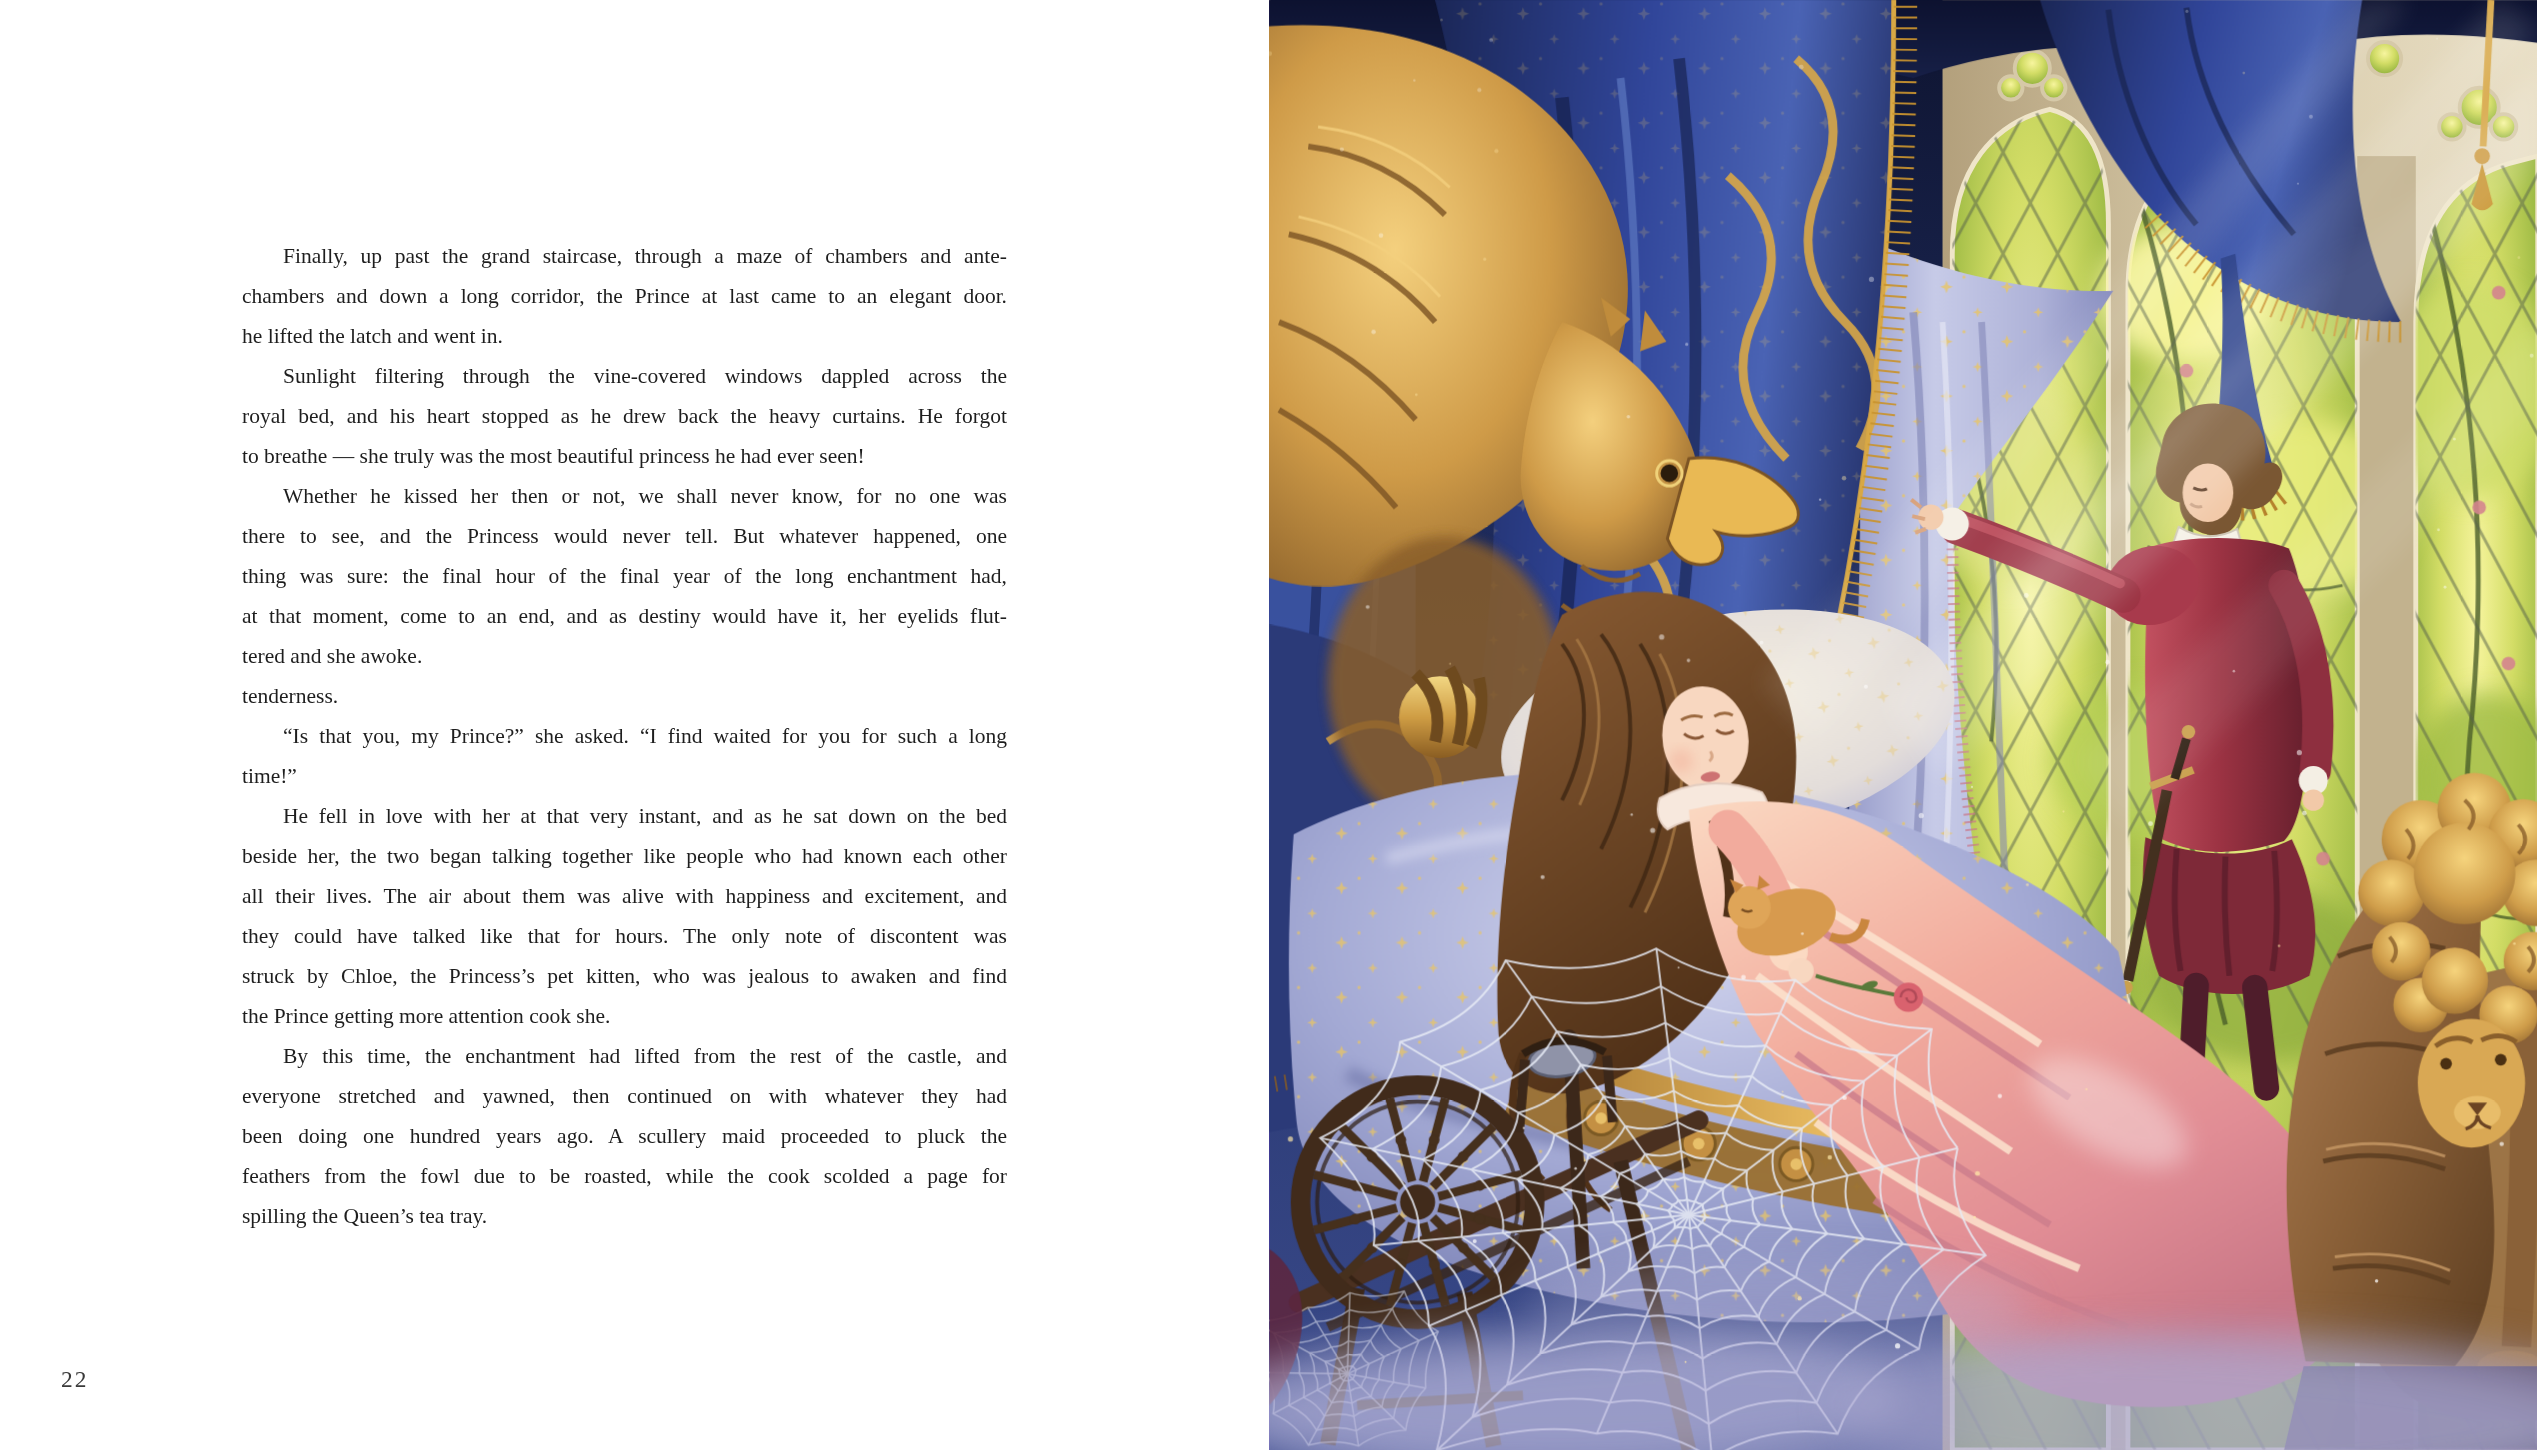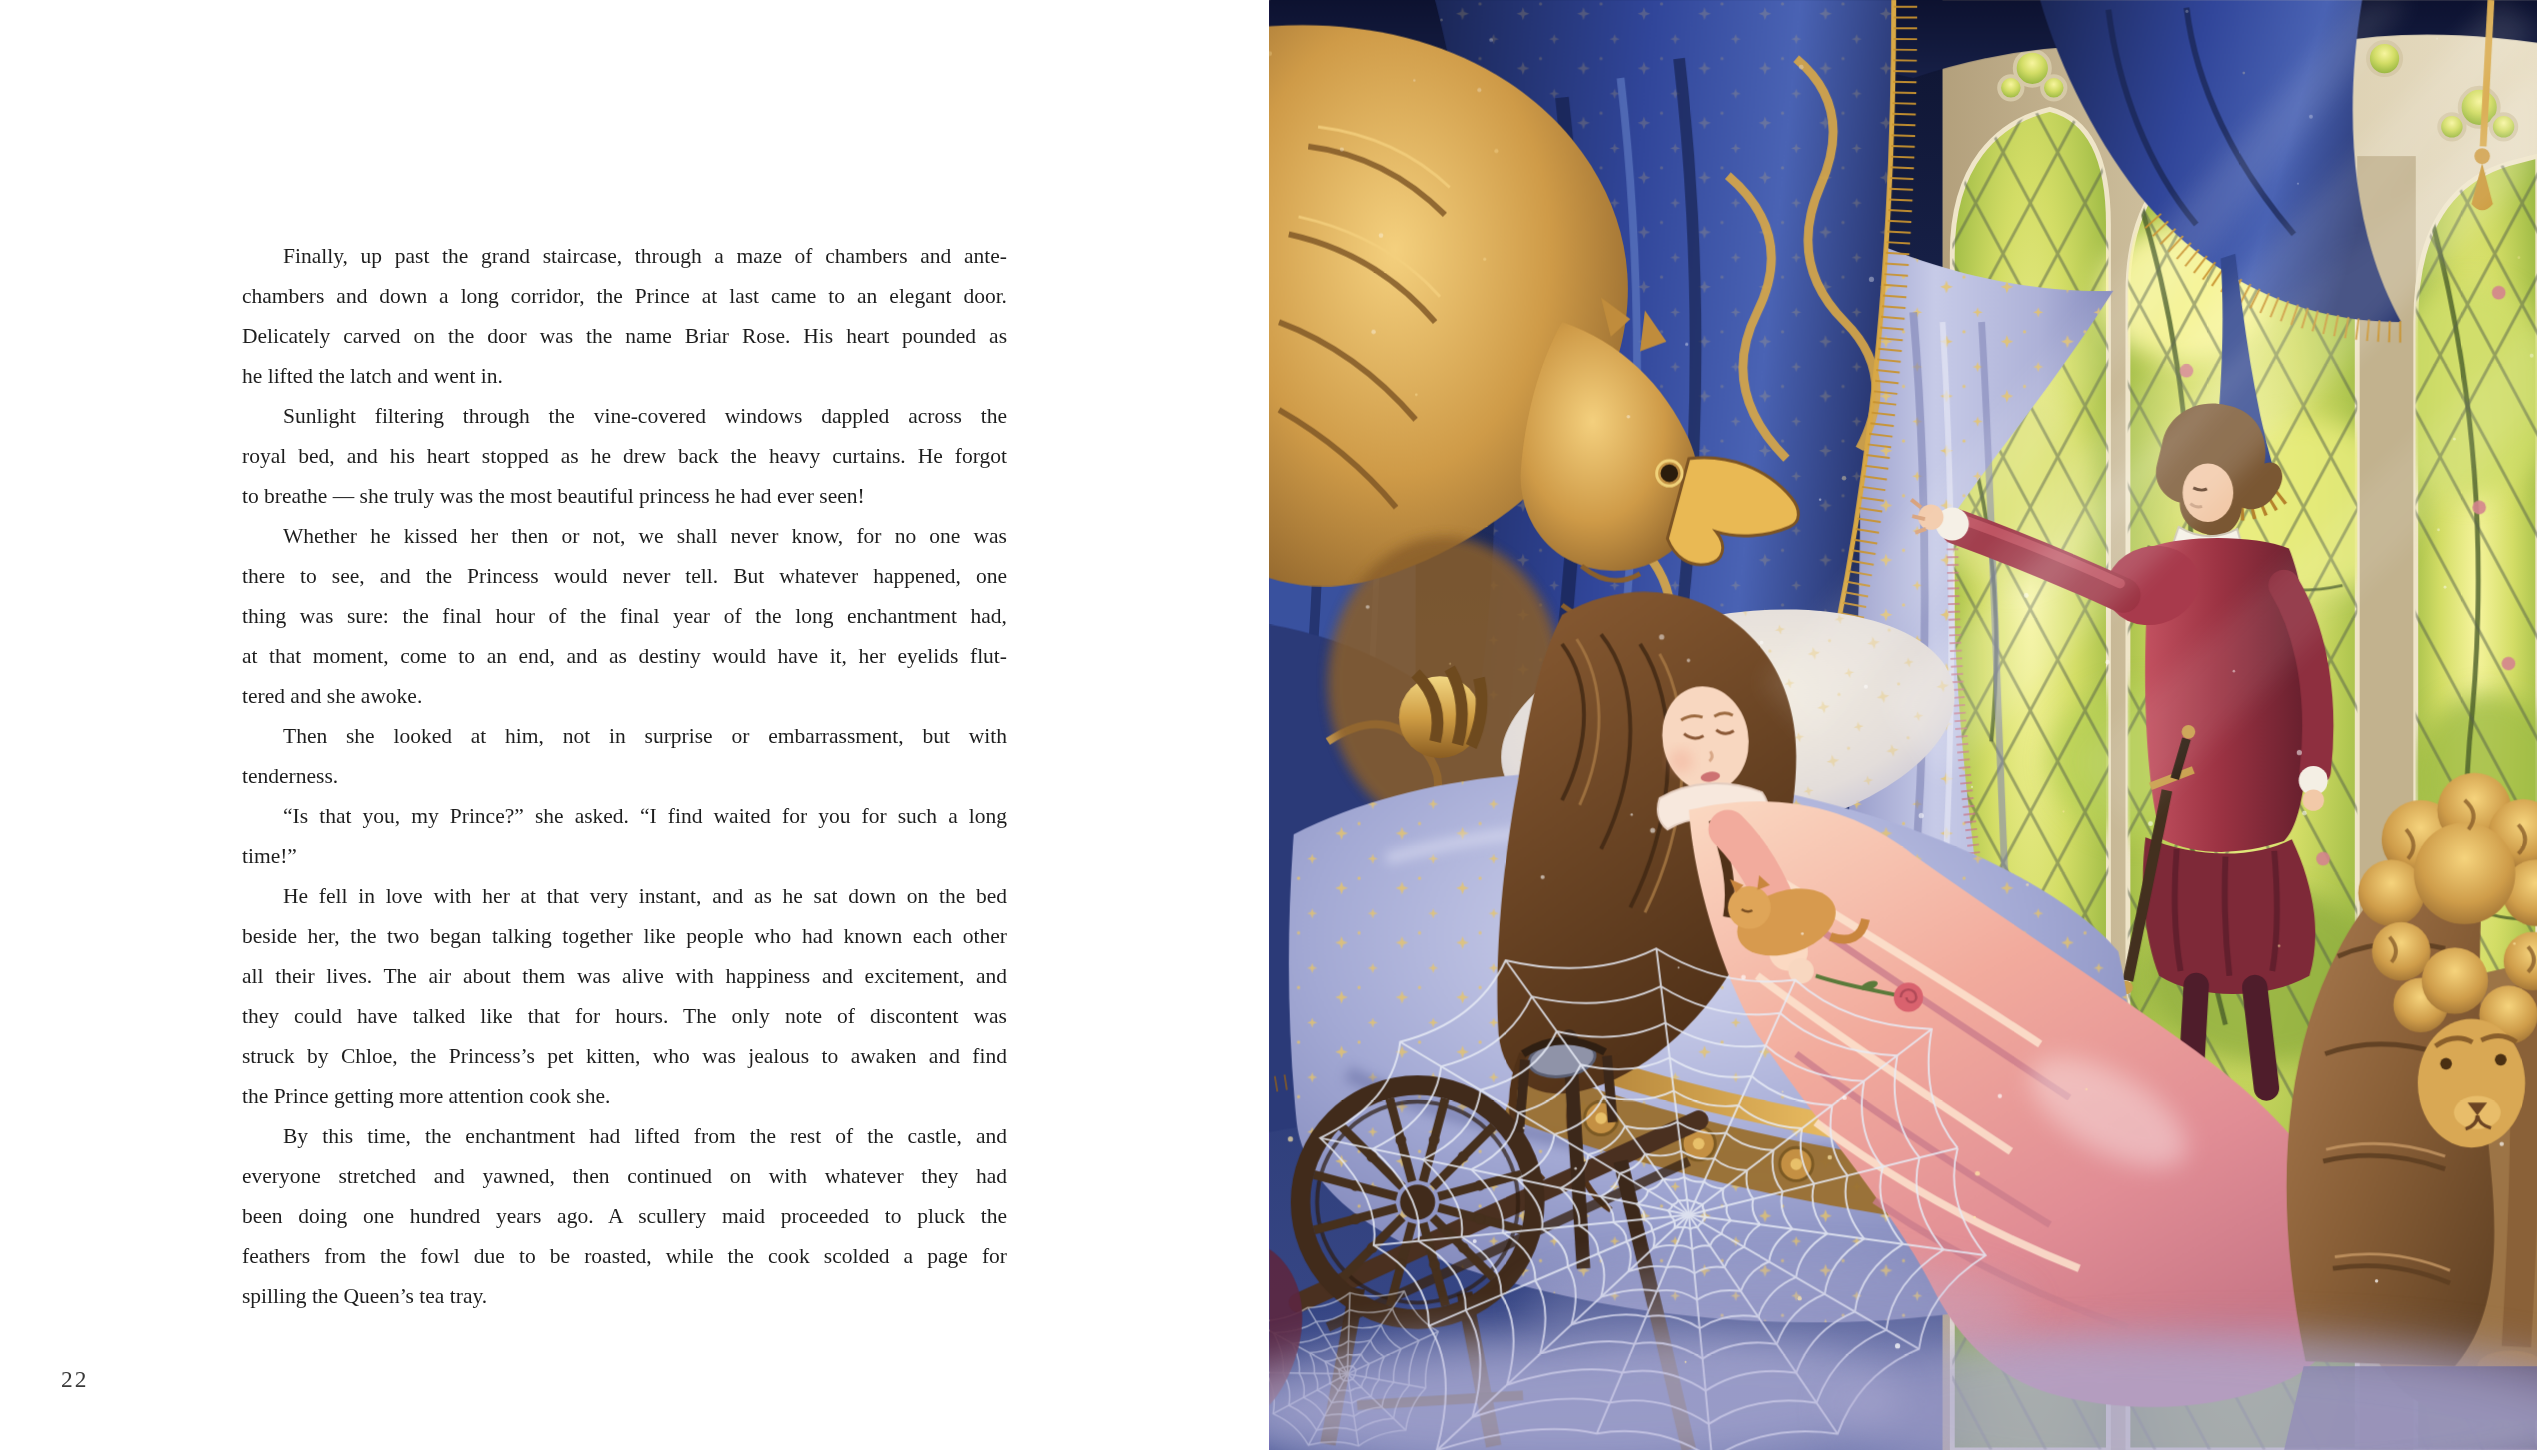--- a/index.html
+++ b/index.html
@@ -17,31 +17,29 @@
 </style>
 </head>
 <body>
 
 <div class="spread">
 
   <section class="text-page">
     <div class="text-block" id="story-text">
         <div class="line first">Finally, up past the grand staircase, through a maze of chambers and ante-</div>
         <div class="line">chambers and down a long corridor, the Prince at last came to an elegant door.</div>
-        <div class="line">Delicately carved on the door was the name Briar Rose. His heart pounded as</div>
         <div class="line last">he lifted the latch and went in.</div>
         <div class="line first">Sunlight filtering through the vine-covered windows dappled across the</div>
         <div class="line">royal bed, and his heart stopped as he drew back the heavy curtains. He forgot</div>
         <div class="line last">to breathe — she truly was the most beautiful princess he had ever seen!</div>
         <div class="line first">Whether he kissed her then or not, we shall never know, for no one was</div>
         <div class="line">there to see, and the Princess would never tell. But whatever happened, one</div>
         <div class="line">thing was sure: the final hour of the final year of the long enchantment had,</div>
         <div class="line">at that moment, come to an end, and as destiny would have it, her eyelids flut-</div>
         <div class="line last">tered and she awoke.</div>
-        <div class="line first">Then she looked at him, not in surprise or embarrassment, but with</div>
         <div class="line last">tenderness.</div>
         <div class="line first">“Is that you, my Prince?” she asked. “I find waited for you for such a long</div>
         <div class="line last">time!”</div>
         <div class="line first">He fell in love with her at that very instant, and as he sat down on the bed</div>
         <div class="line">beside her, the two began talking together like people who had known each other</div>
         <div class="line">all their lives. The air about them was alive with happiness and excitement, and</div>
         <div class="line">they could have talked like that for hours. The only note of discontent was</div>
         <div class="line">struck by Chloe, the Princess’s pet kitten, who was jealous to awaken and find</div>
         <div class="line last">the Prince getting more attention cook she.</div>
         <div class="line first">By this time, the enchantment had lifted from the rest of the castle, and</div>

